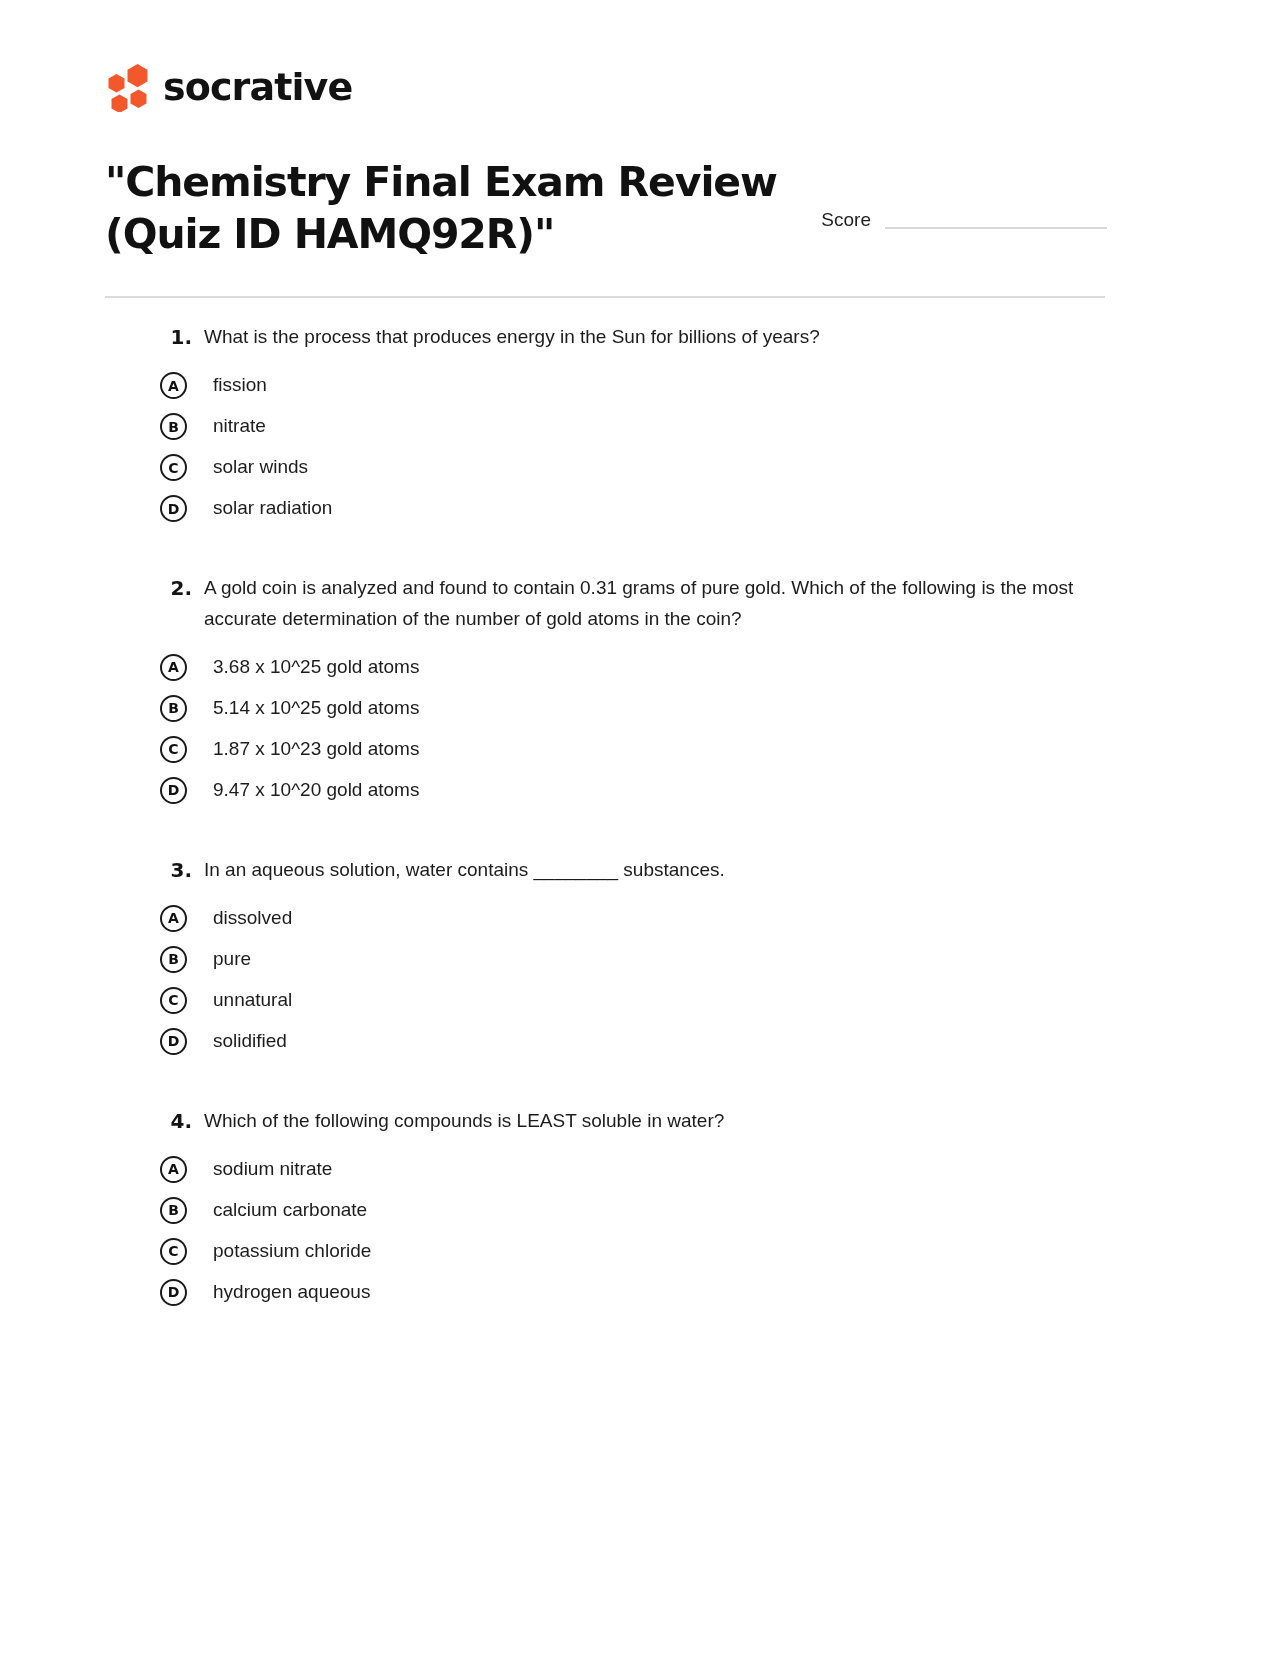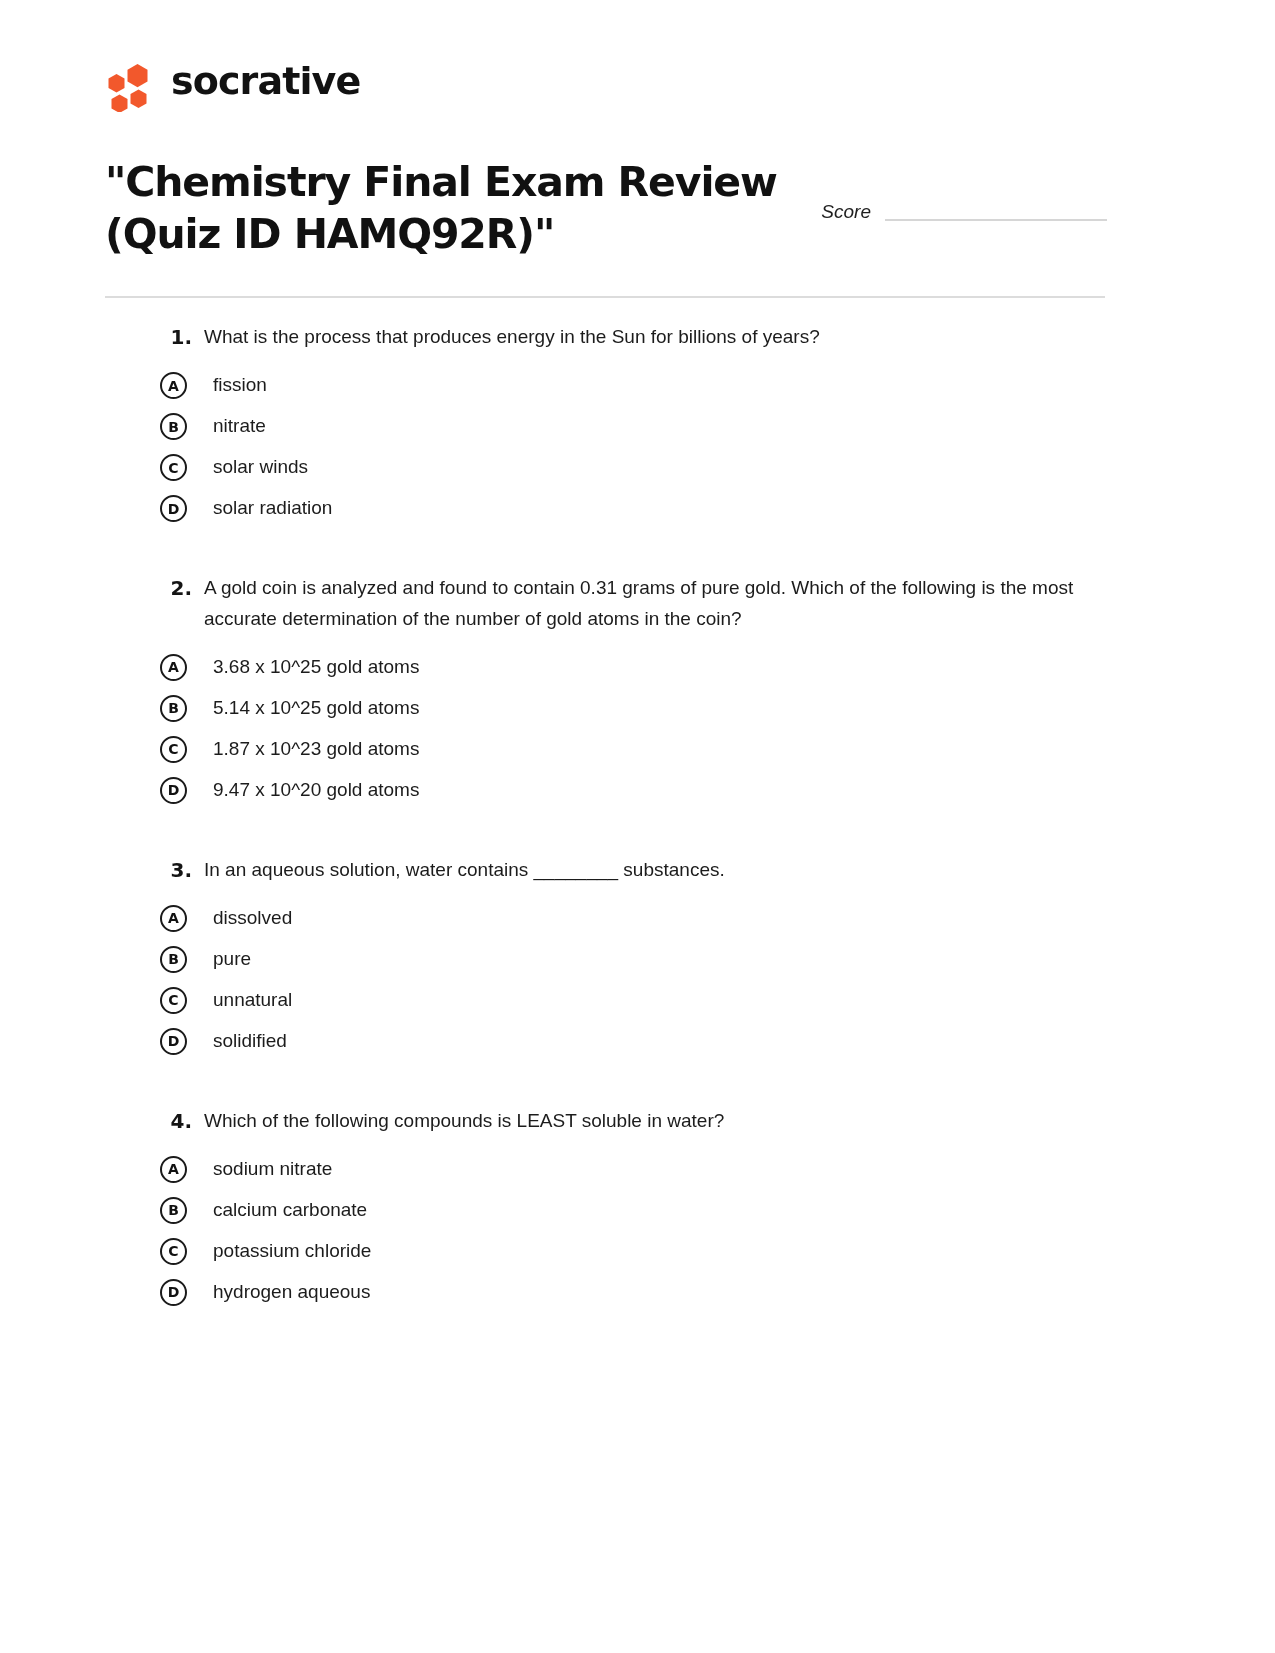--- a/index.html
+++ b/index.html
@@ -26,22 +26,22 @@
   
   .header {
     position: relative;
     height: 240px;
   }
   .brand {
     position: absolute;
     left: 105px;
     top: 62px;
     display: flex;
-    align-items: flex-start;
-    gap: 16px;
+    align-items: center;
+    gap: 8px;
   }
   .brand-mark {
     width: 50px;
     height: 50px;
     display: block;
   }
   .brand-word {
     font-family: "DejaVu Sans", sans-serif;
     font-size: 38px;
     font-weight: 700;
@@ -70,23 +70,22 @@
     white-space: nowrap;
   }
   .meta-line {
     width: 222px;
     border-bottom: 2px solid #d6d6d6;
     height: 19px;
   }
   .meta-score {
     position: absolute;
     right: 168px;
-    top: 192px;
+    top: 200px;
     width: 400px;
-    font-style: italic;
   }
 
   .title {
     position: absolute;
     left: 105px;
     top: 156px;
     width: 700px;
     font-family: "DejaVu Sans", sans-serif;
     font-size: 41px;
     font-weight: 700;

